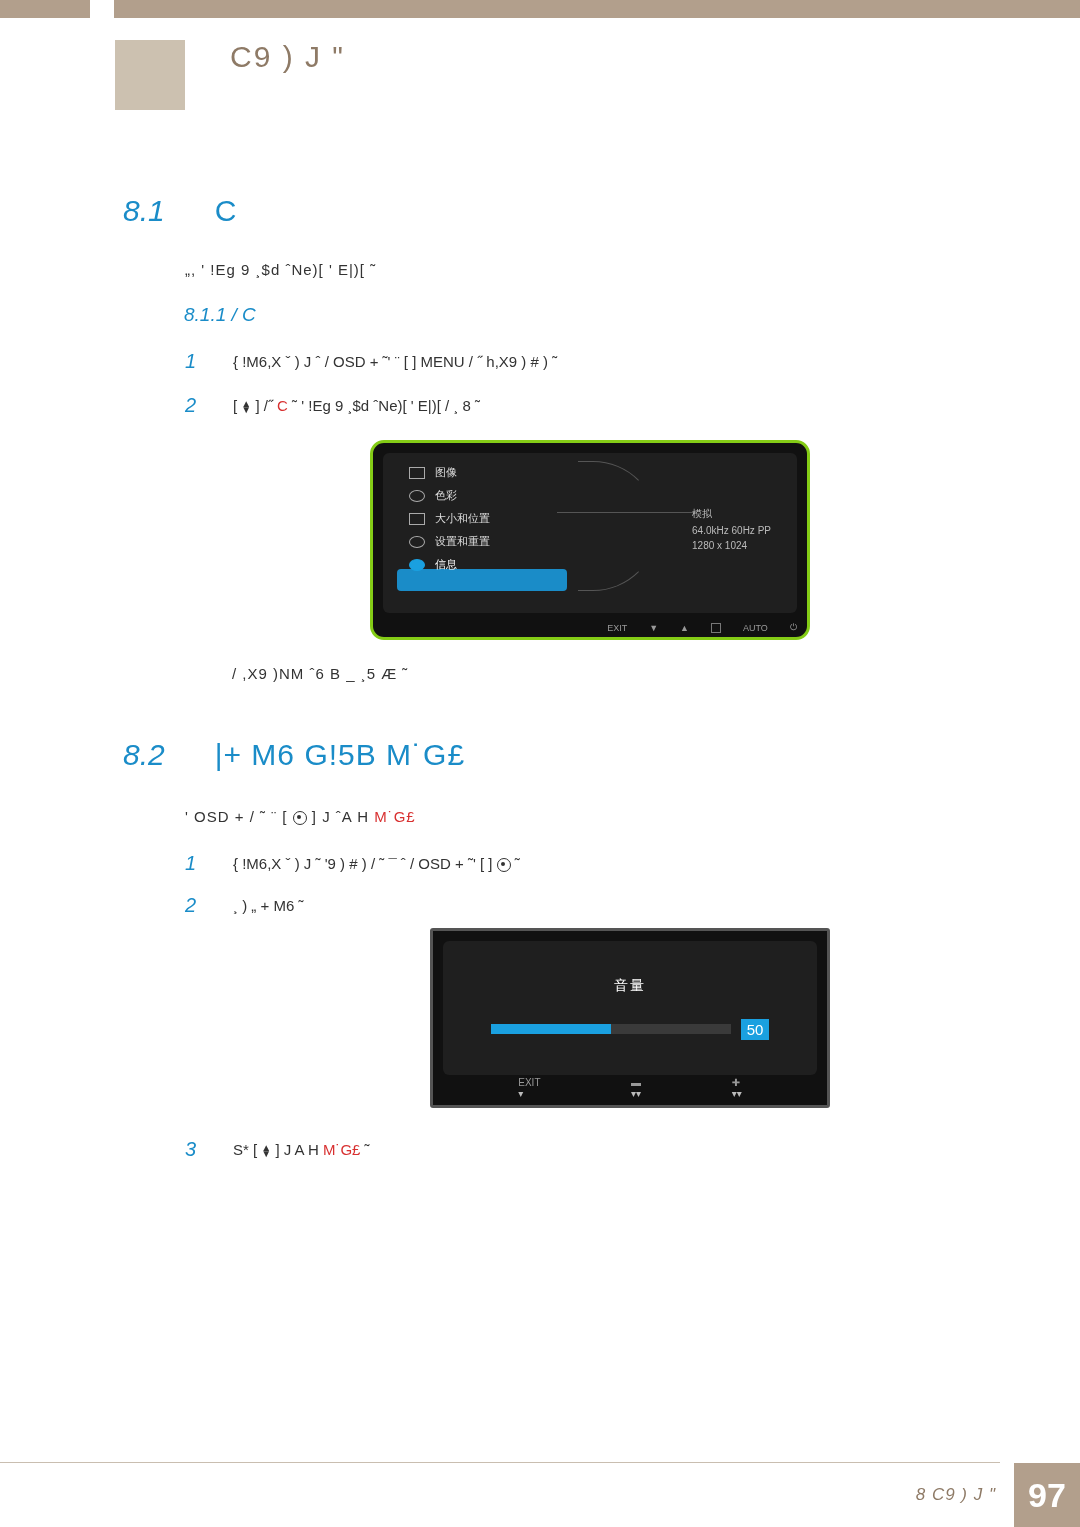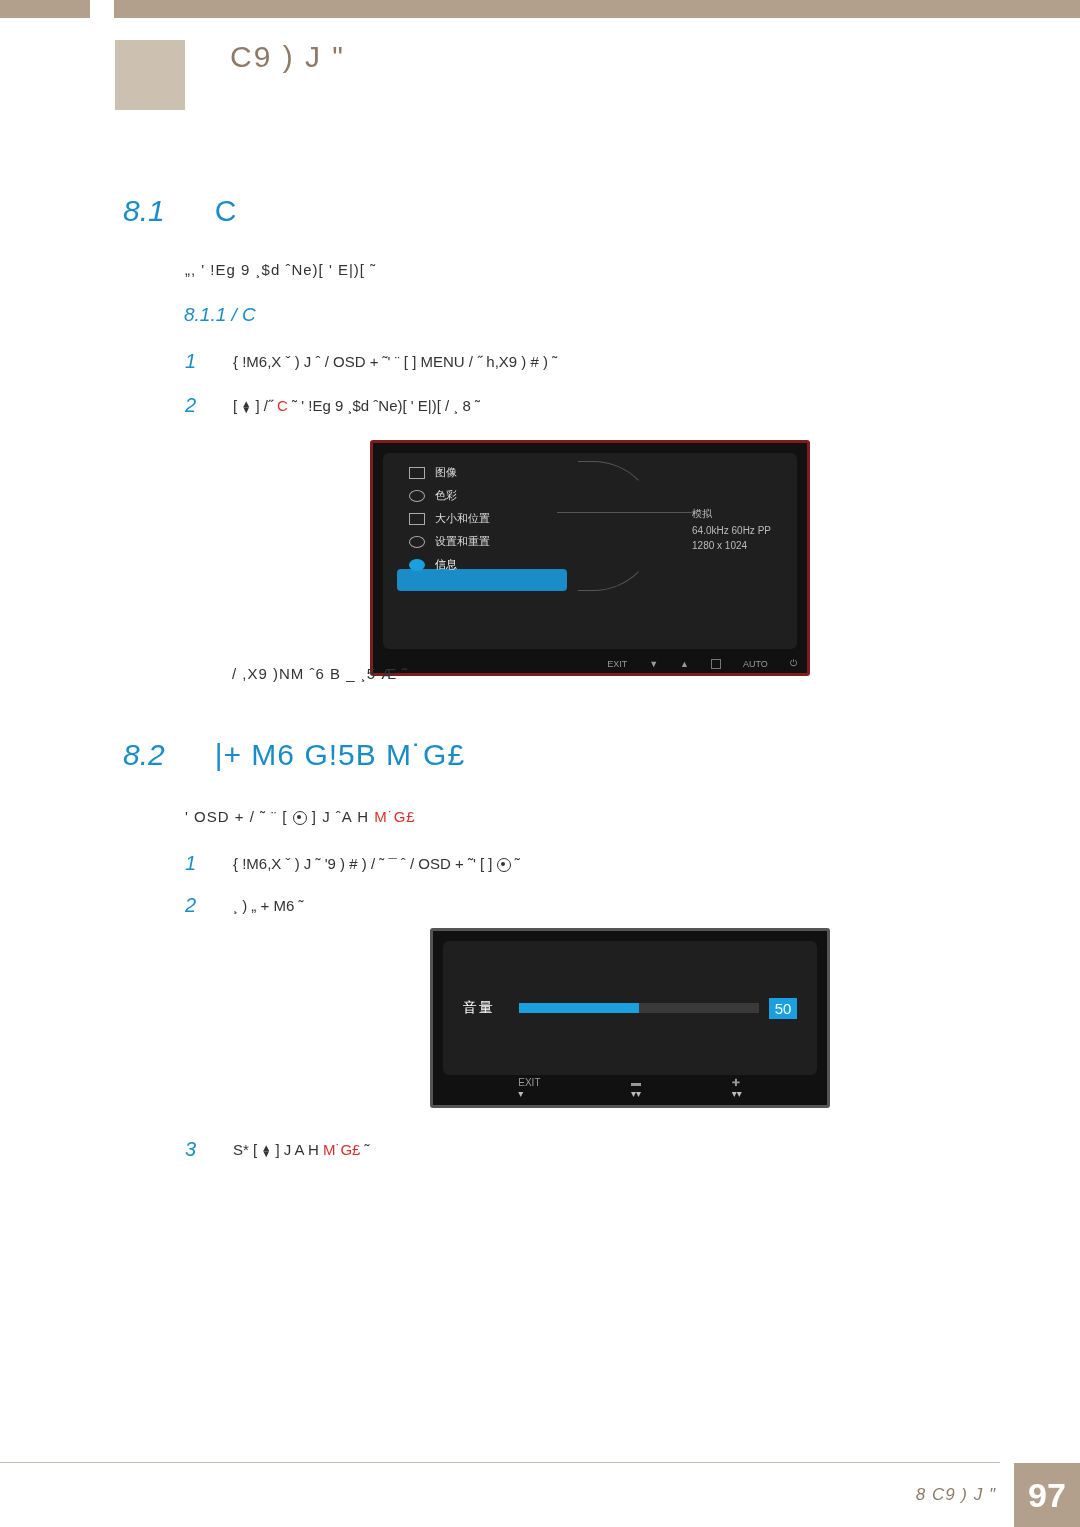--- a/index.html
+++ b/index.html
@@ -87,24 +87,24 @@
     width: 18px;
   }
   .highlight-red { color: #d83030; }
 
   
   .osd1 {
     position: absolute;
     top: 440px;
     left: 370px;
     width: 440px;
-    height: 236px;
+    height: 200px;
     background: #111;
-    border: 3px solid #7f1d1d;
-    border-radius: 3px;
+    border: 3px solid #84cc16;
+    border-radius: 14px;
     color: #fff;
     font-size: 12px;
   }
   .osd1-inner {
     position: absolute;
     top: 10px; left: 10px; right: 10px; bottom: 24px;
     background: #1f1f1f;
     border-radius: 6px;
     padding: 10px;
   }
@@ -191,21 +191,21 @@
     border: 3px solid #555;
     border-radius: 3px;
     color: #fff;
   }
   .osd2-inner {
     position: absolute;
     top: 10px; left: 10px; right: 10px; bottom: 30px;
     background: #1f1f1f;
     border-radius: 6px;
     display: flex;
-    flex-direction: row;
+    flex-direction: column;
     align-items: center;
     justify-content: center;
     gap: 24px;
   }
   .osd2-title { font-size: 14px; letter-spacing: 2px; }
   .osd2-bar-wrap { display:flex; align-items:center; gap:10px; }
   .osd2-bar {
     width: 240px;
     height: 10px;
     background: #3a3a3a;

